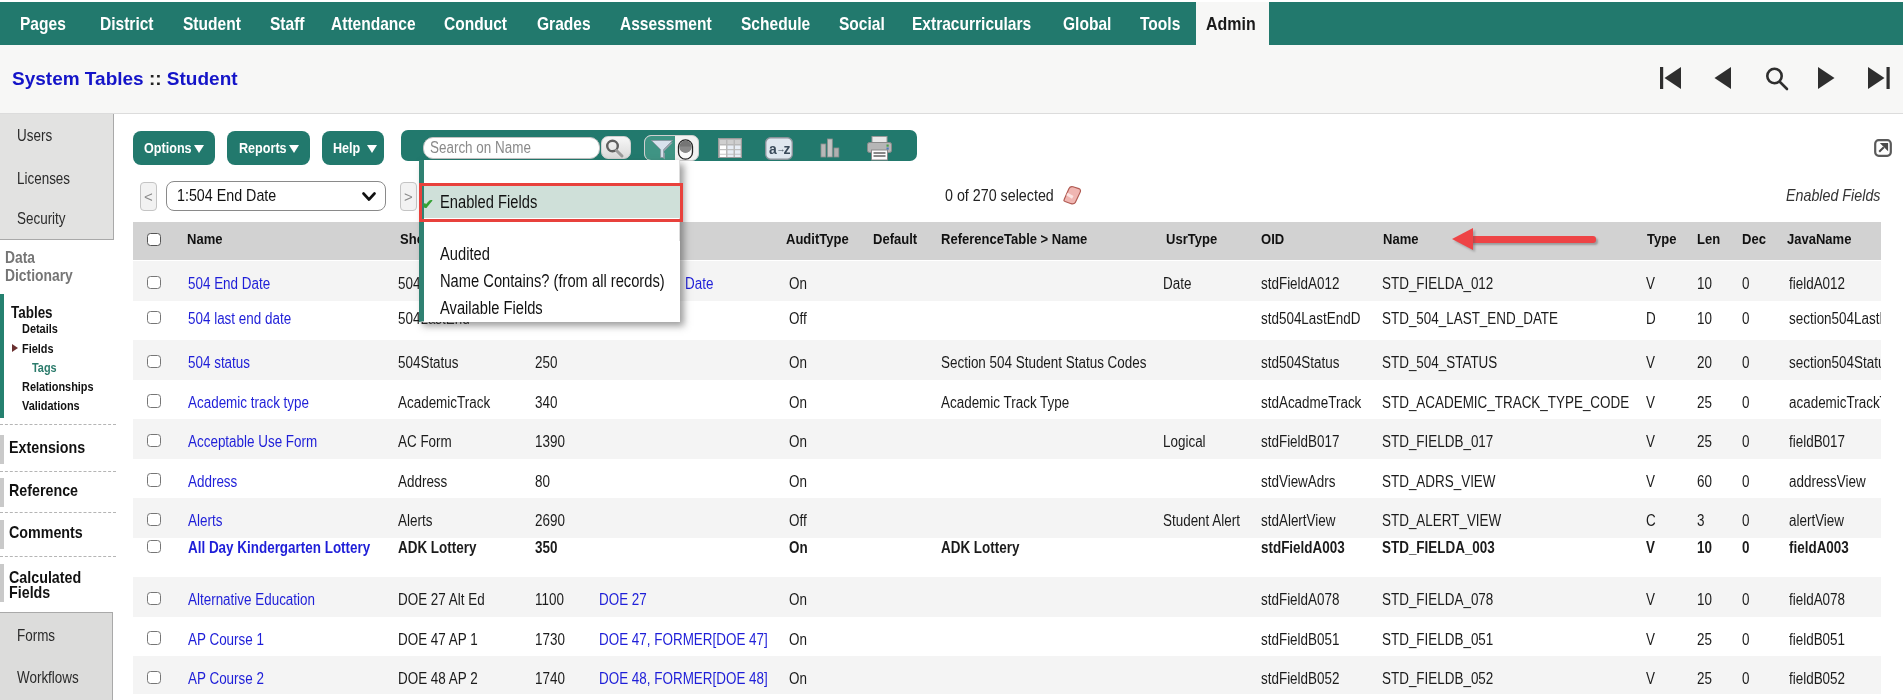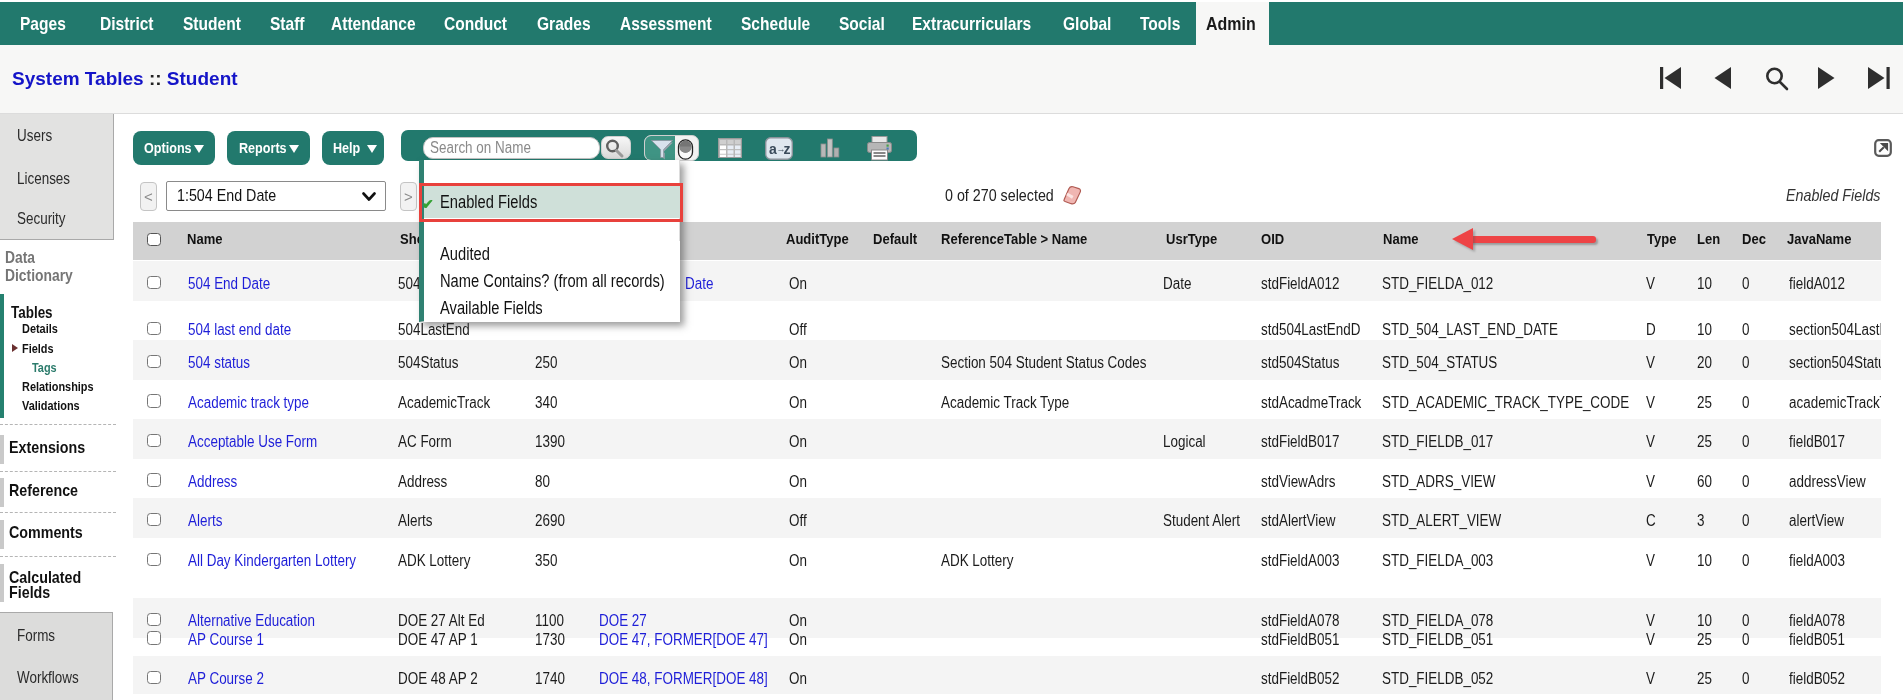--- a/index.html
+++ b/index.html
@@ -51,21 +51,21 @@
   background:linear-gradient(#f7f7f7,#dadada); border:1px solid #cfcfcf; border-radius:7px; }
 #filtgrp { position:absolute; left:644px; top:135px; width:55px; height:26px;
   background:#f2f2f2; border:1px solid #cfcfcf; border-radius:7px; overflow:hidden; }
 #filtleft { position:absolute; left:0; top:0; width:30px; height:26px; background:#3f9484; }
 
 
 .pgbtn { position:absolute; top:182px; width:17px; height:29px; background:#f2f2f2;
   border:1px solid #c4c4c4; border-radius:4px; color:#8a8a8a; font-size:15px;
   text-align:center; line-height:27px; }
 #selbox { position:absolute; left:166px; top:181px; width:220px; height:30px; background:#fff;
-  border:1px solid #8a8a8a; border-radius:2px; }
+  border:1px solid #8a8a8a; border-radius:8px; }
 #selbox .cap { position:absolute; left:10px; top:0; height:28px; line-height:28px;
   font-size:17px; color:#111; }
 #selcnt { position:absolute; left:945px; top:187px; font-size:17px; color:#222; height:17px; line-height:17px; }
 #enflab { position:absolute; left:1786px; top:187px; font-size:17px; font-style:italic; color:#333;
   height:17px; line-height:17px; }
 
 
 #tbl { position:absolute; left:133px; top:222px; width:1748px; height:472px; overflow:hidden; }
 #thead { position:absolute; left:0; top:0; width:1748px; height:38px; background:#d2d2d2; }
 .hc { position:absolute; top:0; height:38px; line-height:33px; font-weight:bold; font-size:15.5px;
@@ -298,21 +298,21 @@
           <div class="cell blue" style="left:552px; top:3px; height:39.5px; line-height:39.5px;">Date</div>
           <div class="cell" style="left:656.4px; top:3px; height:39.5px; line-height:39.5px;">On</div>
           <div class="cell" style="left:1030px; top:3px; height:39.5px; line-height:39.5px;">Date</div>
           <div class="cell" style="left:1128px; top:3px; height:39.5px; line-height:39.5px;">stdFieldA012</div>
           <div class="cell" style="left:1249px; top:3px; height:39.5px; line-height:39.5px;">STD_FIELDA_012</div>
           <div class="cell" style="left:1513px; top:3px; height:39.5px; line-height:39.5px;">V</div>
           <div class="cell" style="left:1564px; top:3px; height:39.5px; line-height:39.5px;">10</div>
           <div class="cell" style="left:1609px; top:3px; height:39.5px; line-height:39.5px;">0</div>
           <div class="cell" style="left:1656px; top:3px; height:39.5px; line-height:39.5px;">fieldA012</div>
         </div>
-        <div class="row" style="top:85px; height:39.5px;">
+        <div class="row" style="top:74px; height:39.5px;">
           <div class="cb"></div>
           <div class="cell blue" style="left:54.599999999999994px; top:3px; height:39.5px; line-height:39.5px;">504 last end date</div>
           <div class="cell" style="left:265px; top:3px; height:39.5px; line-height:39.5px;">504LastEnd</div>
           <div class="cell" style="left:656.4px; top:3px; height:39.5px; line-height:39.5px;">Off</div>
           <div class="cell" style="left:1128px; top:3px; height:39.5px; line-height:39.5px;">std504LastEndD</div>
           <div class="cell" style="left:1249px; top:3px; height:39.5px; line-height:39.5px;">STD_504_LAST_END_DATE</div>
           <div class="cell" style="left:1513px; top:3px; height:39.5px; line-height:39.5px;">D</div>
           <div class="cell" style="left:1564px; top:3px; height:39.5px; line-height:39.5px;">10</div>
           <div class="cell" style="left:1609px; top:3px; height:39.5px; line-height:39.5px;">0</div>
           <div class="cell" style="left:1656px; top:3px; height:39.5px; line-height:39.5px;">section504LastEndDate</div>
@@ -379,35 +379,35 @@
           <div class="cell" style="left:401.6px; top:3px; height:39.5px; line-height:39.5px;">2690</div>
           <div class="cell" style="left:656.4px; top:3px; height:39.5px; line-height:39.5px;">Off</div>
           <div class="cell" style="left:1030px; top:3px; height:39.5px; line-height:39.5px;">Student Alert</div>
           <div class="cell" style="left:1128px; top:3px; height:39.5px; line-height:39.5px;">stdAlertView</div>
           <div class="cell" style="left:1249px; top:3px; height:39.5px; line-height:39.5px;">STD_ALERT_VIEW</div>
           <div class="cell" style="left:1513px; top:3px; height:39.5px; line-height:39.5px;">C</div>
           <div class="cell" style="left:1564px; top:3px; height:39.5px; line-height:39.5px;">3</div>
           <div class="cell" style="left:1609px; top:3px; height:39.5px; line-height:39.5px;">0</div>
           <div class="cell" style="left:1656px; top:3px; height:39.5px; line-height:39.5px;">alertView</div>
         </div>
-        <div class="row" style="top:316px; height:39.5px;">
+        <div class="row" style="top:303px; height:39.5px;font-weight:bold;">
           <div class="cb"></div>
           <div class="cell blue" style="left:54.599999999999994px; top:3px; height:39.5px; line-height:39.5px;">All Day Kindergarten Lottery</div>
           <div class="cell" style="left:265px; top:3px; height:39.5px; line-height:39.5px;">ADK Lottery</div>
           <div class="cell" style="left:401.6px; top:3px; height:39.5px; line-height:39.5px;">350</div>
           <div class="cell" style="left:656.4px; top:3px; height:39.5px; line-height:39.5px;">On</div>
           <div class="cell" style="left:808px; top:3px; height:39.5px; line-height:39.5px;">ADK Lottery</div>
           <div class="cell" style="left:1128px; top:3px; height:39.5px; line-height:39.5px;">stdFieldA003</div>
           <div class="cell" style="left:1249px; top:3px; height:39.5px; line-height:39.5px;">STD_FIELDA_003</div>
           <div class="cell" style="left:1513px; top:3px; height:39.5px; line-height:39.5px;">V</div>
           <div class="cell" style="left:1564px; top:3px; height:39.5px; line-height:39.5px;">10</div>
           <div class="cell" style="left:1609px; top:3px; height:39.5px; line-height:39.5px;">0</div>
           <div class="cell" style="left:1656px; top:3px; height:39.5px; line-height:39.5px;">fieldA003</div>
         </div>
-        <div class="row rg" style="top:376px; height:39.5px;">
+        <div class="row rg" style="top:355px; height:39.5px;">
           <div class="cb"></div>
           <div class="cell blue" style="left:54.599999999999994px; top:3px; height:39.5px; line-height:39.5px;">Alternative Education</div>
           <div class="cell" style="left:265px; top:3px; height:39.5px; line-height:39.5px;">DOE 27 Alt Ed</div>
           <div class="cell" style="left:401.6px; top:3px; height:39.5px; line-height:39.5px;">1100</div>
           <div class="cell blue" style="left:466.29999999999995px; top:3px; height:39.5px; line-height:39.5px;">DOE 27</div>
           <div class="cell" style="left:656.4px; top:3px; height:39.5px; line-height:39.5px;">On</div>
           <div class="cell" style="left:1128px; top:3px; height:39.5px; line-height:39.5px;">stdFieldA078</div>
           <div class="cell" style="left:1249px; top:3px; height:39.5px; line-height:39.5px;">STD_FIELDA_078</div>
           <div class="cell" style="left:1513px; top:3px; height:39.5px; line-height:39.5px;">V</div>
           <div class="cell" style="left:1564px; top:3px; height:39.5px; line-height:39.5px;">10</div>

